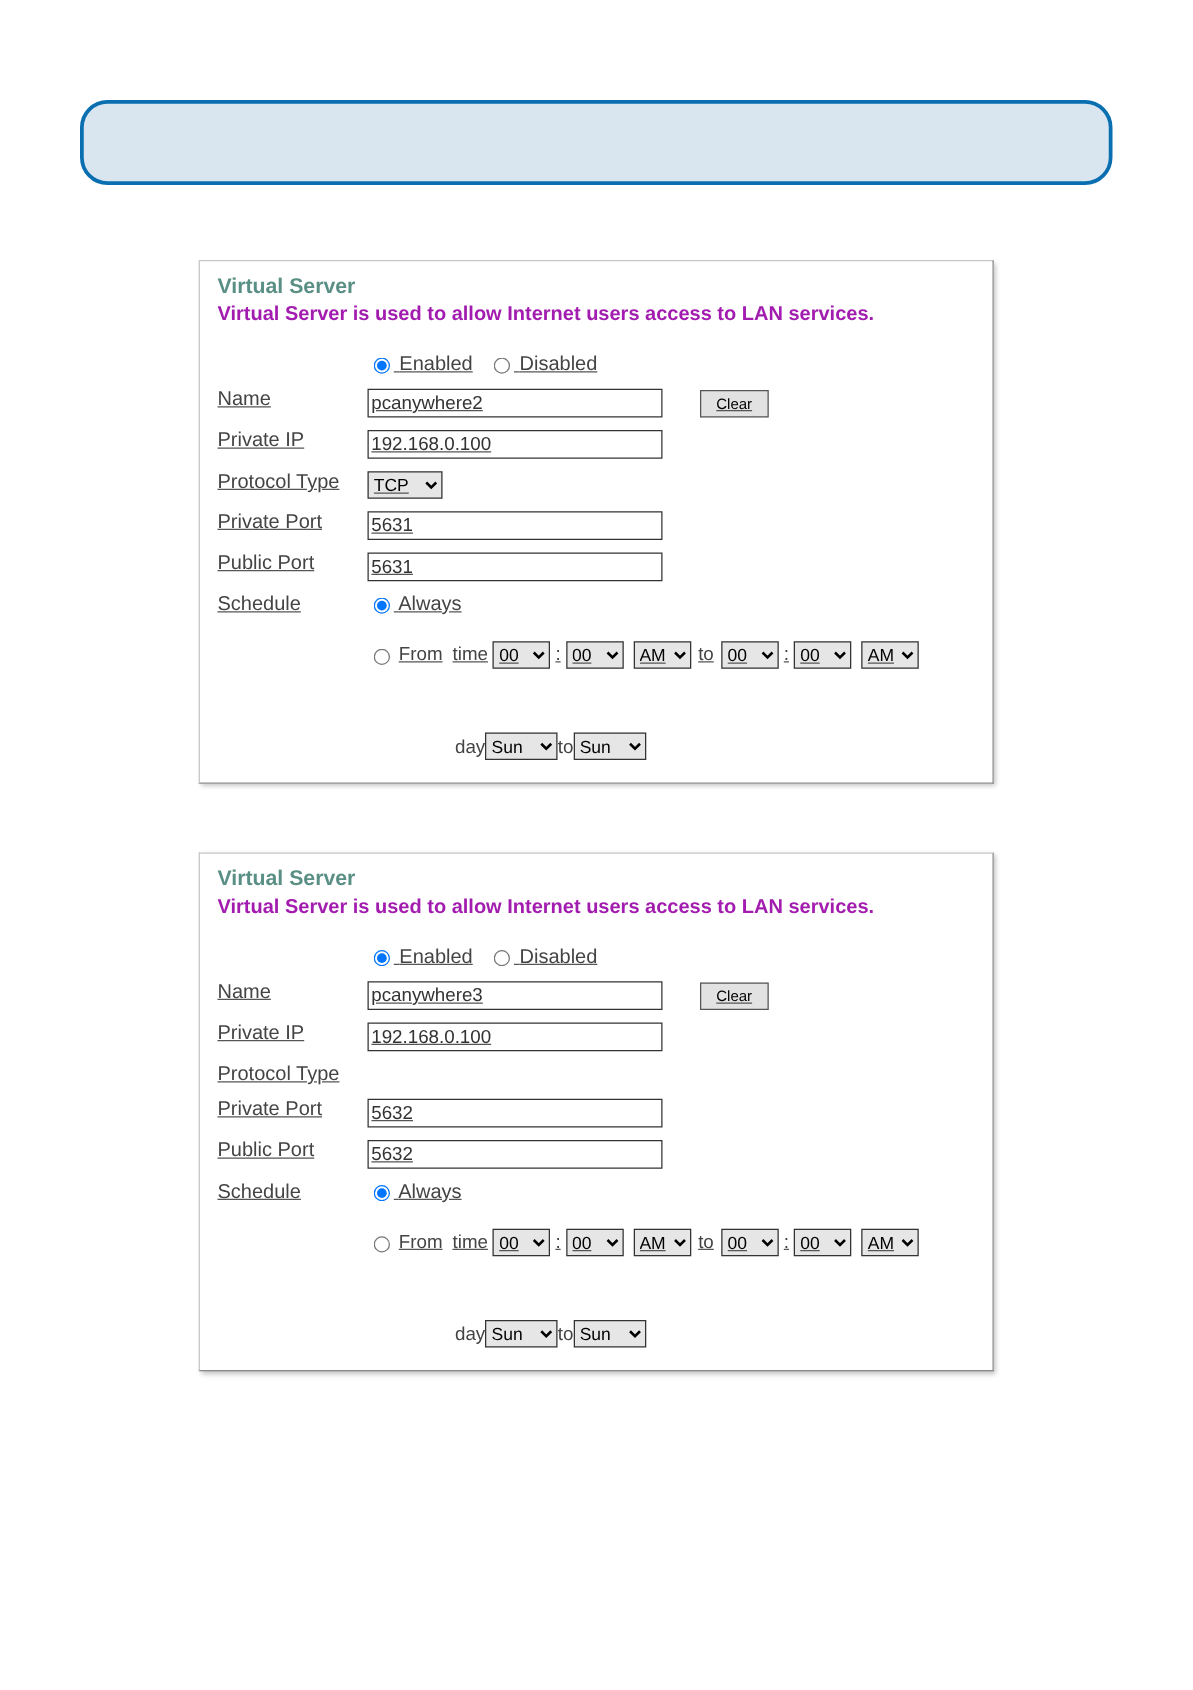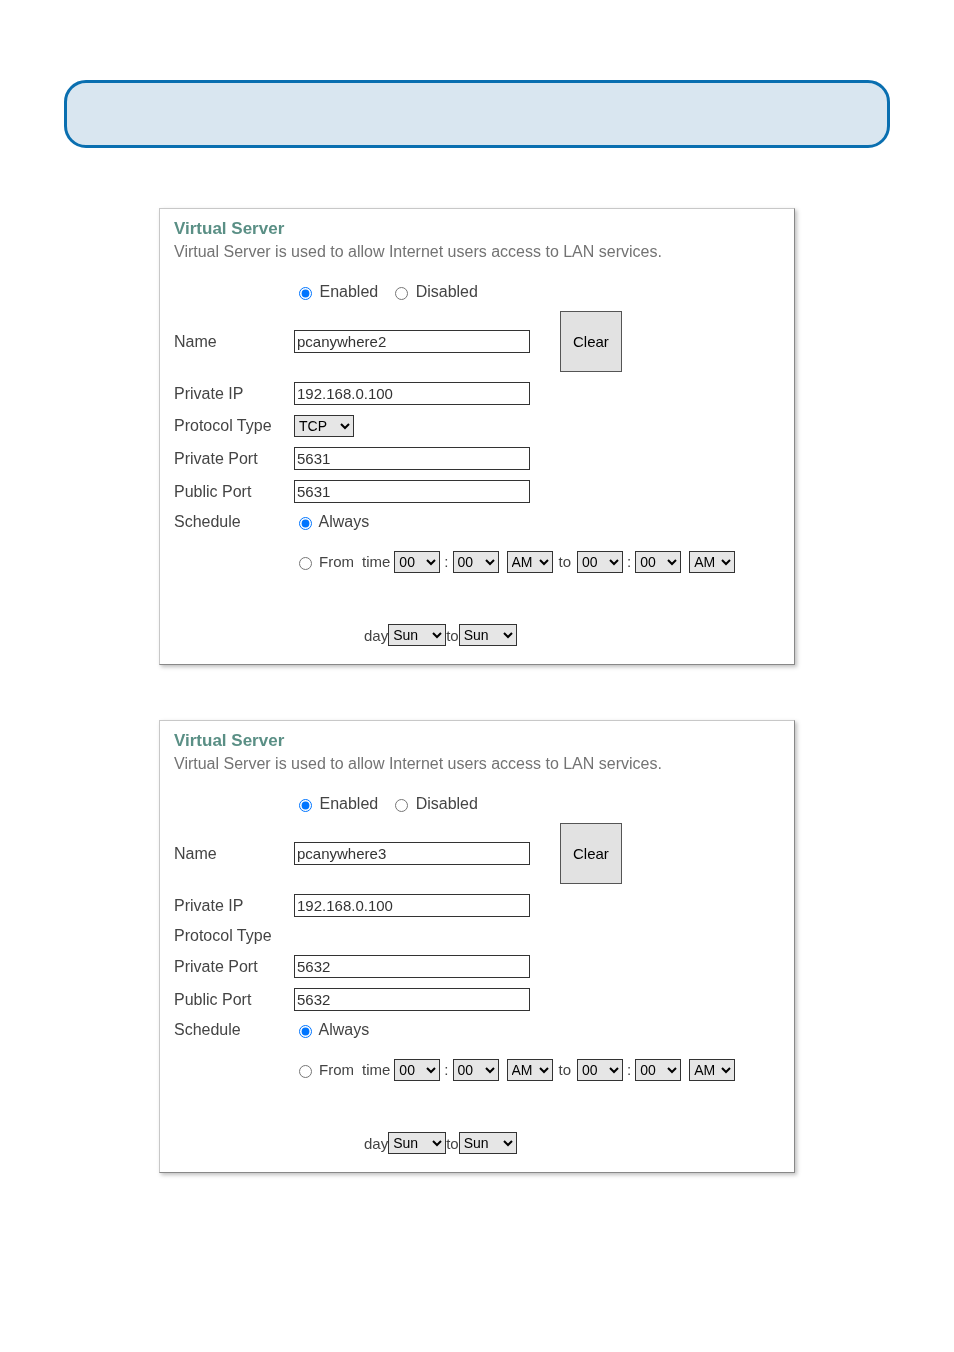--- a/index.html
+++ b/index.html
@@ -33,28 +33,29 @@
     padding: 10px 14px 18px 14px;
     box-sizing: border-box;
   }
   .panel-title {
     color: #5a8f85;
     font-weight: bold;
     font-size: 17px;
     margin-bottom: 4px;
   }
   .panel-desc {
-    color: #737373;
+    color: #a21caf;
     font-size: 16px;
     margin-bottom: 22px;
+    font-weight: bold;
   }
   .form-row {
     display: flex;
-    align-items: center;
     margin-bottom: 10px;
+    text-decoration: underline;
   }
   .form-label {
     width: 120px;
     color: #444;
     font-size: 16px;
   }
   .form-field {
     flex: 1;
     display: flex;
     align-items: center;
@@ -77,24 +78,24 @@
     border: 1px solid #333;
     background: #e6e6e6;
     padding: 0;
     height: 22px;
   }
   select.proto  { width: 60px; }
   select.small  { width: 46px; }
   select.day    { width: 58px; }
   button.btn {
     font-family: Arial, sans-serif;
-    font-size: 15px;
+    font-size: 12px;
     border: 1px solid #555;
     background: #e2e2e2;
-    padding: 21px 12px;
+    padding: 3px 12px;
     margin-left: 30px;
     cursor: pointer;
   }
   .radio-set label {
     margin-right: 12px;
     color: #444;
     font-size: 16px;
   }
   .radio-set input { vertical-align: middle; position: relative; top: -1px; }
   .sched-line {

